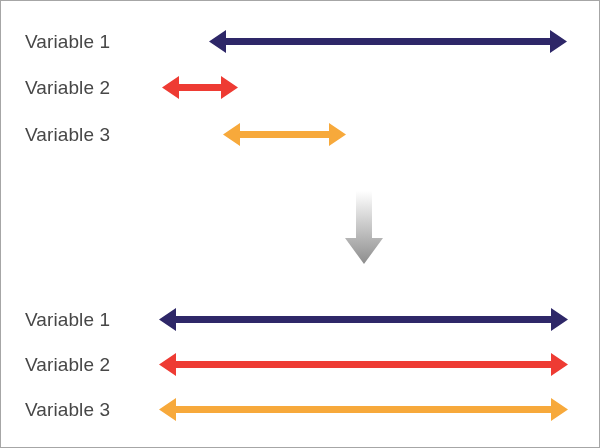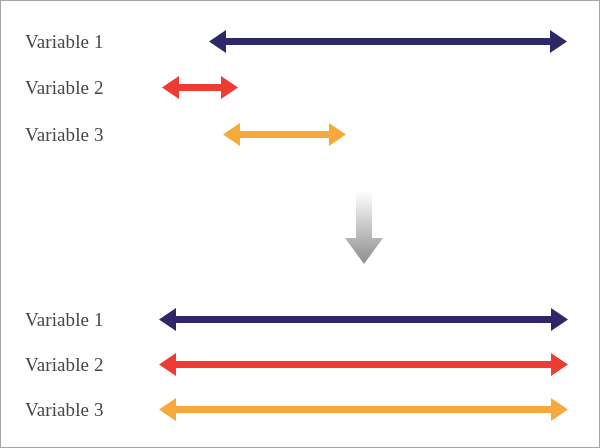--- a/index.html
+++ b/index.html
@@ -23,21 +23,21 @@
   .panel {
     position: absolute;
     left: 0;
     top: 0;
     width: 100%;
     height: 100%;
   }
   .row-label {
     position: absolute;
     color: #474747;
-    font-family: Liberation Serif, serif;
+    font-family: Liberation Sans, sans-serif;
     font-size: 19px;
     letter-spacing: 0.1px;
     white-space: nowrap;
     line-height: 1;
     transform: translateY(-50%);
   }
   .arrow-svg {
     position: absolute;
     overflow: visible;
   }

